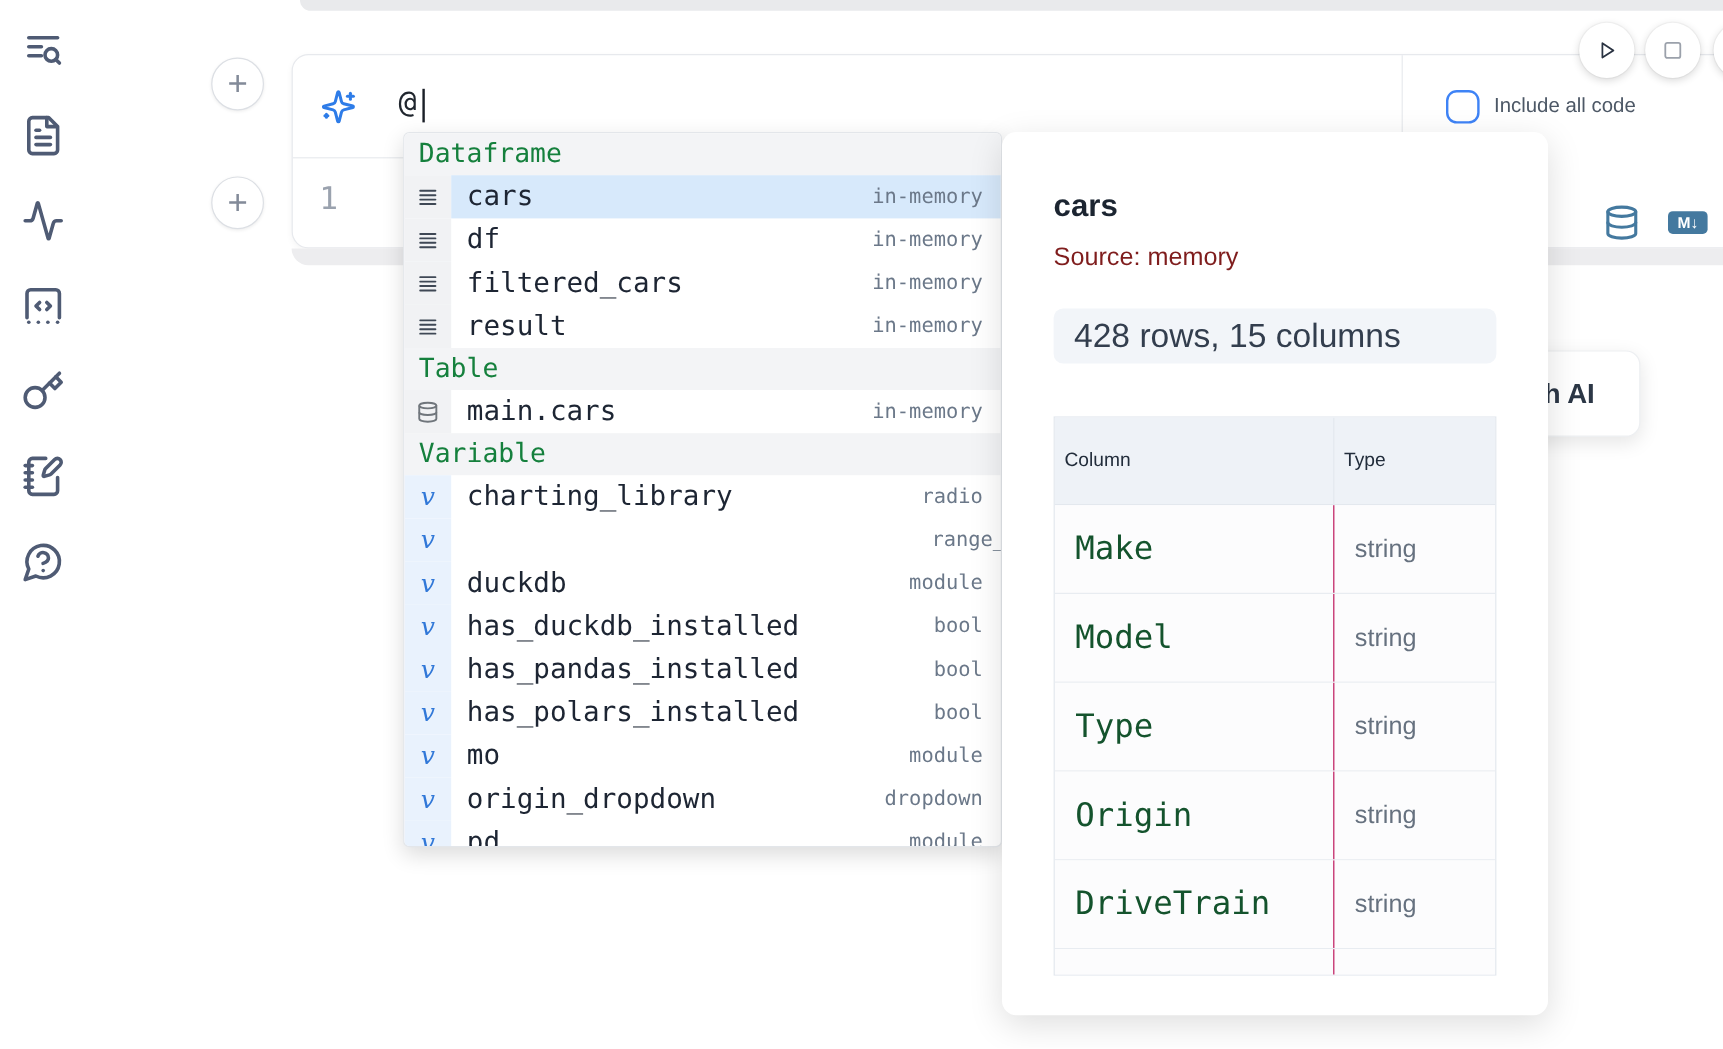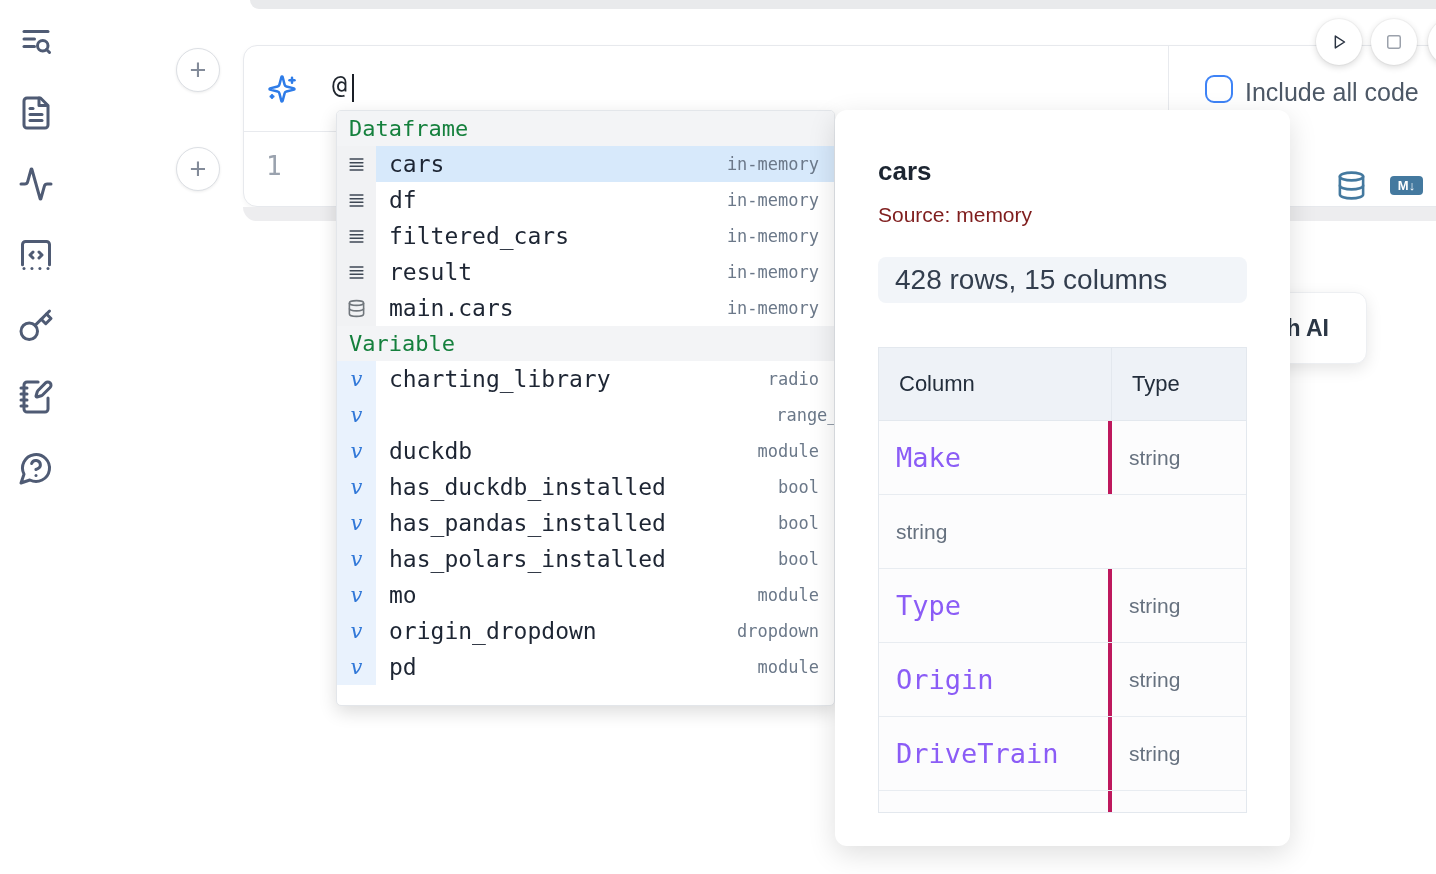--- a/index.html
+++ b/index.html
@@ -29,21 +29,21 @@
   .cell-vdivider{position:absolute;left:1168px;top:46px;height:160px;border-left:1px solid #e8eaee;}
   .cell-hdivider{position:absolute;left:244px;top:131px;width:924px;border-top:1px solid #e8eaee;}
 
   .sparkle{position:absolute;left:267px;top:74px;width:30px;height:30px;}
   .ai-input-text{position:absolute;left:332px;top:70px;font-family:"DejaVu Sans Mono",monospace;
                  font-size:25px;color:#20262e;}
   .cursor{position:absolute;left:352px;top:74px;width:2px;height:28px;background:#1a1f27;}
 
   .checkbox{position:absolute;left:1205px;top:75px;width:28px;height:28px;border:2px solid #3e83f6;
             border-radius:9px;background:#fff;cursor:pointer;}
-  .include-label{position:absolute;left:1245px;top:78px;font-size:25px;color:#4d5866;}
+  .include-label{position:absolute;left:1245px;top:78px;font-size:17px;color:#4d5866;}
 
   .line-number{position:absolute;left:266px;top:151px;font-family:"DejaVu Sans Mono",monospace;
                font-size:26px;color:#9aa2ae;}
   .db-icon{position:absolute;left:1336px;top:170px;width:31px;height:31px;color:#44799f;cursor:pointer;}
   .db-icon svg{width:31px;height:31px;}
   .md-badge{position:absolute;left:1390px;top:176px;width:33px;height:19px;background:#44799f;border-radius:4px;
             color:#fff;font-size:13px;font-weight:bold;display:flex;align-items:center;justify-content:center;cursor:pointer;}
 
   
   .run-btn{position:absolute;top:19px;width:46px;height:46px;border-radius:50%;background:#fff;
@@ -74,26 +74,26 @@
 
   
   .preview{position:absolute;left:835px;top:110px;width:455px;height:736px;background:#fff;border-radius:12px;
            box-shadow:0 8px 28px rgba(0,0,0,.13);z-index:20;padding:46px 43px 0;}
   .pv-title{font-size:26px;font-weight:bold;color:#1c2531;}
   .pv-source{margin-top:16px;font-size:21px;color:#7f1d1d;}
   .pv-pill{margin-top:30px;background:#f2f5f9;border-radius:8px;height:46px;display:flex;align-items:center;
            padding-left:17px;font-size:28px;color:#333e4e;}
   .pv-table{margin-top:44px;border:1px solid #e3e8ee;max-height:466px;overflow:hidden;}
   .pv-thead{display:flex;background:#eef2f7;height:73px;border-bottom:1px solid #e3e8ee;}
-  .pv-th{display:flex;align-items:center;padding-left:20px;font-size:22px;color:#222d3b;}
+  .pv-th{display:flex;align-items:center;padding-left:8px;font-size:16px;color:#222d3b;}
   .pv-th1{width:233px;border-right:1px solid #e3e8ee;}
   .pv-th2{flex:1;}
   .pv-row{display:flex;height:74px;border-bottom:1px solid #e8ecf1;background:#fcfcfd;}
-  .pv-c1{width:233px;border-right:4px solid #be185d;display:flex;align-items:center;padding-left:17px;
-         font-family:"DejaVu Sans Mono",monospace;font-size:27px;color:#8b5cf6;}
+  .pv-c1{width:233px;border-right:1px solid #be185d;display:flex;align-items:center;padding-left:17px;
+         font-family:"DejaVu Sans Mono",monospace;font-size:27px;color:#14532d;}
   .pv-c2{flex:1;display:flex;align-items:center;padding-left:17px;font-size:21px;color:#66717f;}
 </style>
 </head>
 <body>
 
 <div class="screen">
 
   <div class="prev-strip"></div>
 
   <div class="sidebar">
@@ -256,20 +256,21 @@
             <path d="M4 9.7h16"></path>
             <path d="M4 14.3h16"></path>
             <path d="M4 19h16"></path>
           </svg>
         </span>
         <span class="ac-content">
           <span class="ac-name">result</span>
           <span class="ac-type">in-memory</span>
         </span>
       </div>
+      <div class="ac-header">Table</div>
       <div class="ac-row">
         <span class="ac-gutter">
           <svg width="19" height="19" viewBox="0 0 24 24" fill="none" stroke="#70767c" stroke-width="2">
             <ellipse cx="12" cy="5" rx="9" ry="3"></ellipse>
             <path d="M3 5v14a9 3 0 0 0 18 0V5"></path>
             <path d="M3 12a9 3 0 0 0 18 0"></path>
           </svg>
         </span>
         <span class="ac-content">
           <span class="ac-name">main.cars</span>
@@ -367,20 +368,21 @@
       <div class="pv-thead">
         <div class="pv-th pv-th1">Column</div>
         <div class="pv-th pv-th2">Type</div>
       </div>
       <div id="pv-body">
           <div class="pv-row">
             <div class="pv-c1">Make</div>
             <div class="pv-c2">string</div>
           </div>
           <div class="pv-row">
+            <div class="pv-c1">Model</div>
             <div class="pv-c2">string</div>
           </div>
           <div class="pv-row">
             <div class="pv-c1">Type</div>
             <div class="pv-c2">string</div>
           </div>
           <div class="pv-row">
             <div class="pv-c1">Origin</div>
             <div class="pv-c2">string</div>
           </div>

